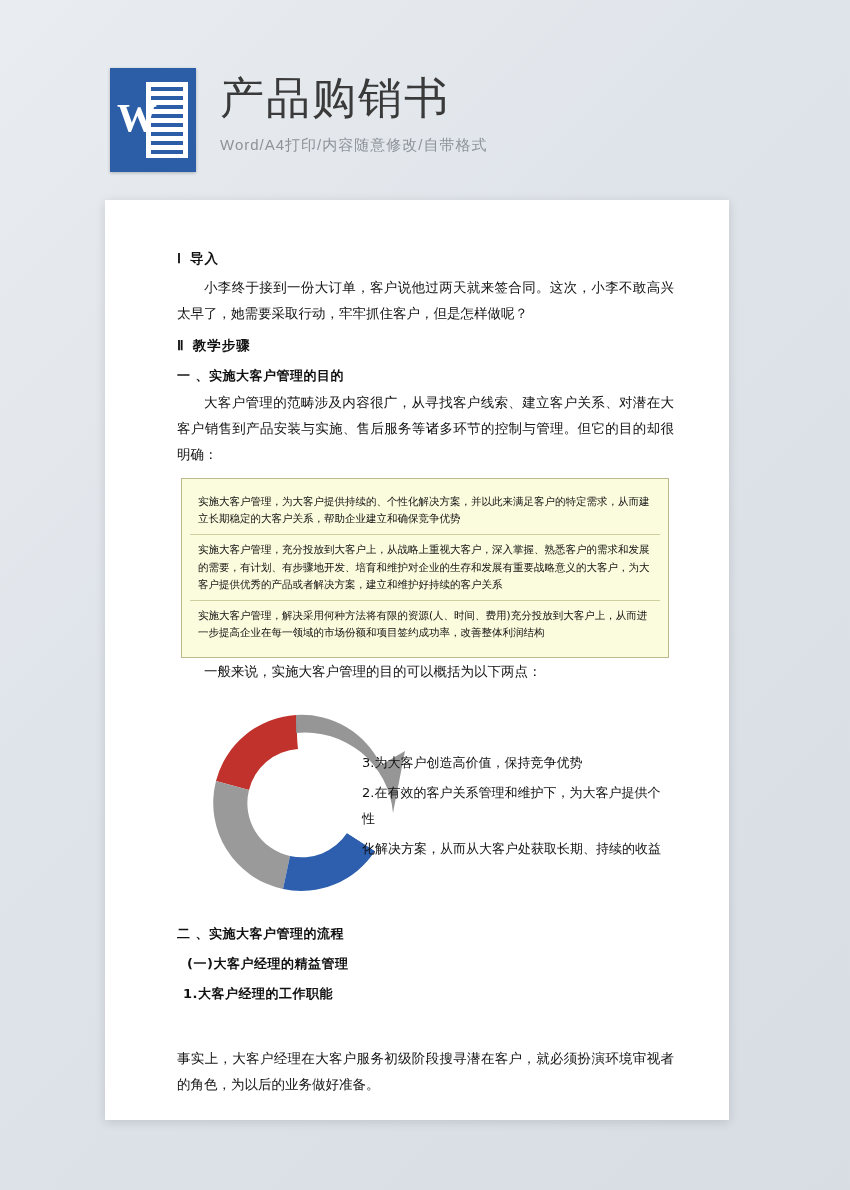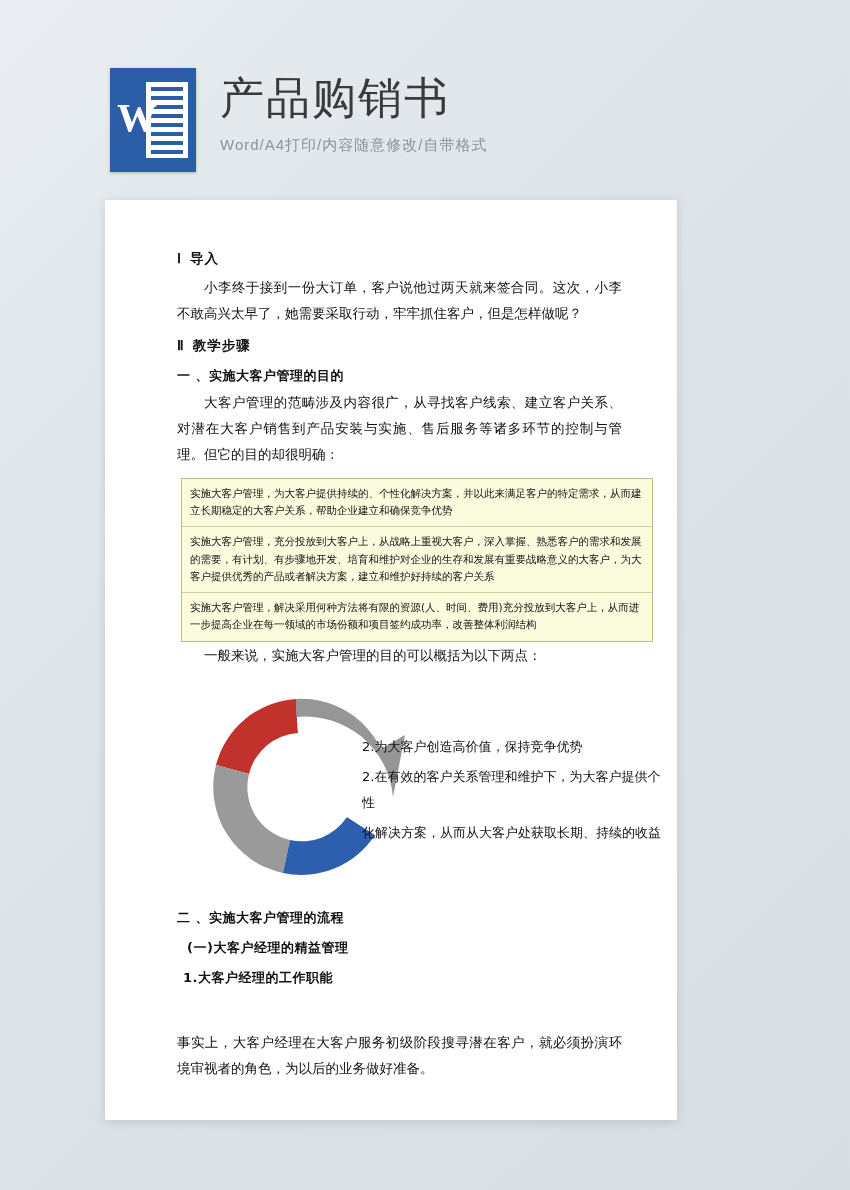--- a/index.html
+++ b/index.html
@@ -31,21 +31,21 @@
   .header-text{margin-left:24px;padding-top:6px;}
   .title{
     font-size:44px;font-weight:normal;color:#3a3a3a;letter-spacing:2px;line-height:1.1;
     font-family:"DejaVu Sans","Liberation Sans",sans-serif;
   }
   .subtitle{
     margin-top:14px;font-size:15px;color:#8d9399;letter-spacing:1px;
   }
   
   .page{
-    position:absolute;left:105px;top:200px;width:572px;height:920px;background:#fff;
+    position:absolute;left:105px;top:200px;width:624px;height:920px;background:#fff;
     box-shadow:0 2px 10px rgba(0,0,0,.13);
     overflow:hidden;
   }
   .page-inner{
     position:absolute;left:72px;top:40px;right:55px;
     font-family:"DejaVu Sans","Liberation Sans",sans-serif;
     color:#111;
   }
   .h-roman{
     font-size:13.5px;font-weight:bold;margin:10px 0 6px 0;letter-spacing:1px;
@@ -53,21 +53,21 @@
   .h-roman .num{font-family:"Liberation Serif",serif;margin-right:8px;}
   .h-sec{
     font-size:13px;font-weight:bold;margin:12px 0 4px 0;letter-spacing:.5px;
   }
   p.body{
     font-size:13.5px;line-height:1.95;margin:0 0 2px 0;text-align:justify;
   }
   p.indent{text-indent:27px;}
   
   .notebox{
-    margin:10px 0 0 4px;border:1px solid #b9b98a;background:#fbfbdd;padding:0;
+    margin:10px 0 0 4px;border:1px solid #b9b98a;background:#fbfbdd;padding:8px;
     width:470px;
   }
   .notebox .row{
     padding:6px 8px 7px 8px;font-size:10.5px;line-height:1.65;color:#111;
     border-bottom:1px solid #cfcf9f;
   }
   .notebox .row:last-child{border-bottom:none;}
   
   .graphic{
     position:relative;height:215px;margin-top:14px;
@@ -138,21 +138,21 @@
 
           <path d="M -85,-22 A 88,88 0 0 0 -18,86 L -11,53 A 54,54 0 0 1 -52,-13 Z" fill="#9a9a9a"></path>
 
           <path d="M -18,86 A 88,88 0 0 0 74,48 L 46,30 A 54,54 0 0 1 -11,53 Z" fill="#2e5fae"></path>
 
           <path d="M 74,48 A 88,88 0 0 0 -5,-88 L -3,-54 A 54,54 0 0 1 46,30 Z" fill="#ffffff"></path>
           <path d="M -5,-88 A 88,88 0 0 1 80,-38 L 104,-52 L 92,10 A 88,88 0 0 0 -5,-70 Z" fill="#8d8d8d" opacity="0.92"></path>
         </g>
       </svg>
       <div class="txt">
-        <div>2.为大客户创造高价值，保持竞争优势</div>
+        <div>3.为大客户创造高价值，保持竞争优势</div>
         <div>2.在有效的客户关系管理和维护下，为大客户提供个性</div>
         <div>化解决方案，从而从大客户处获取长期、持续的收益</div>
       </div>
     </div>
 
     <div class="h-sec">二 、实施大客户管理的流程</div>
     <div class="h-sec" style="margin-left:10px;">(一)大客户经理的精益管理</div>
     <div class="h-sec" style="margin-left:6px;">1.大客户经理的工作职能</div>
 
 

